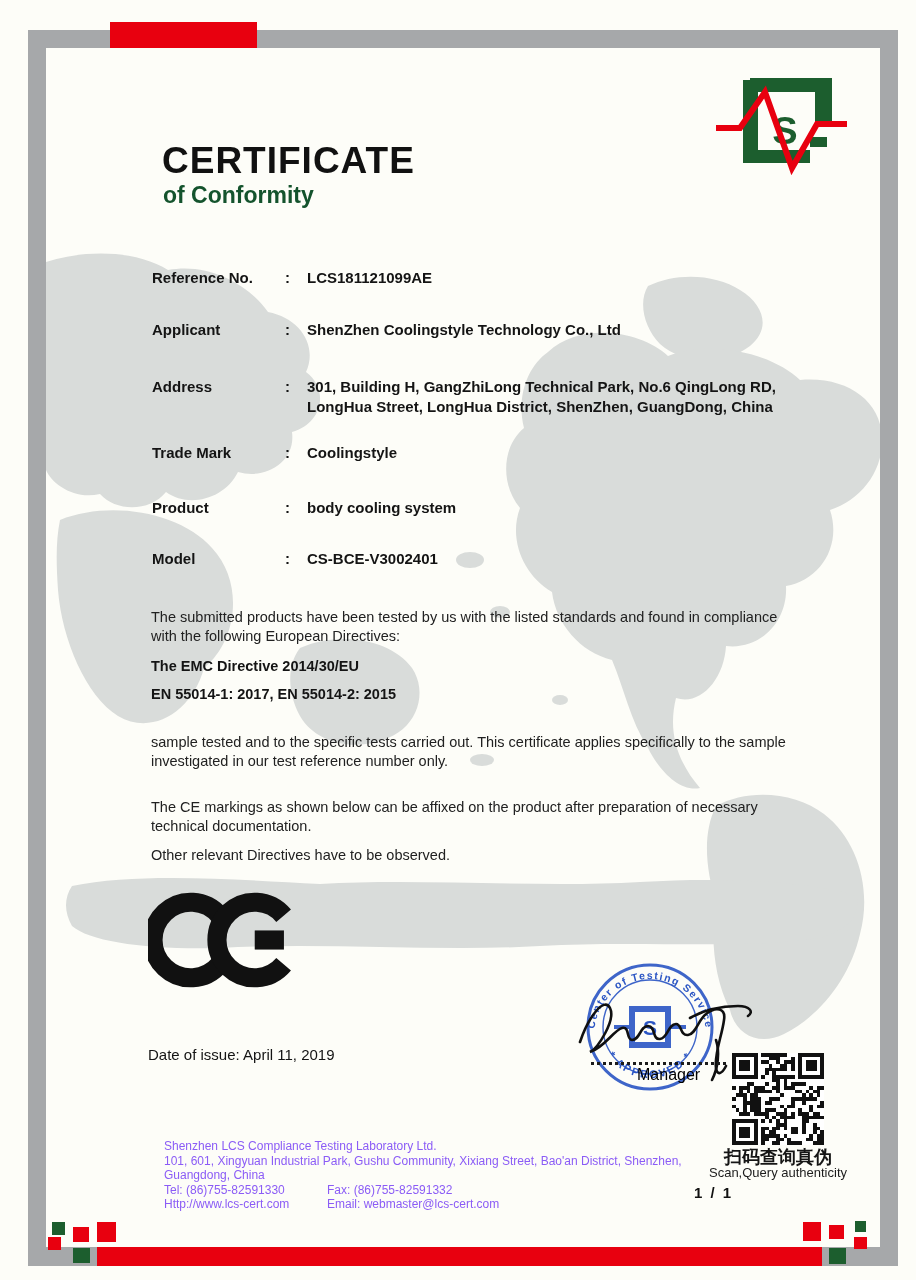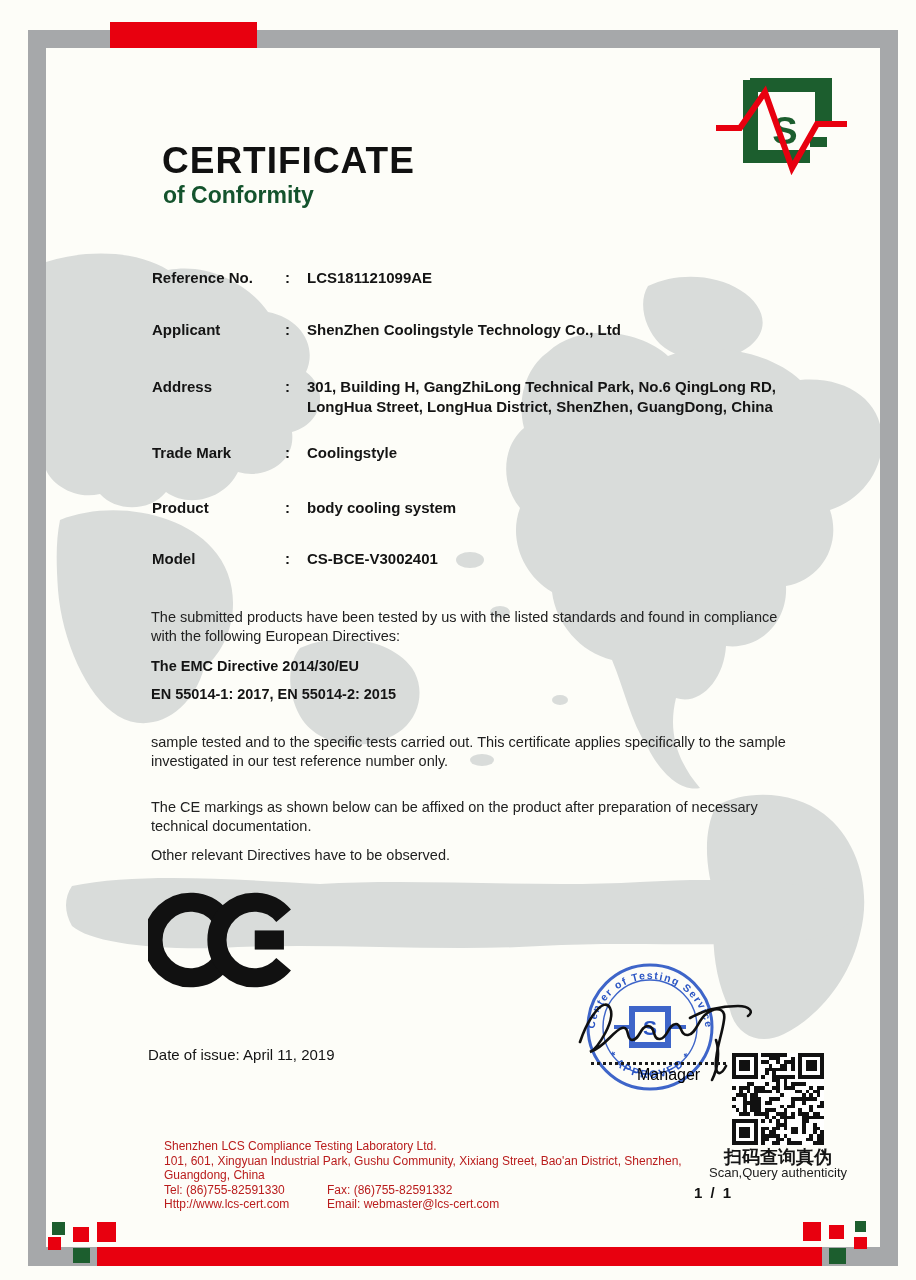--- a/index.html
+++ b/index.html
@@ -22,21 +22,21 @@
   .para{position:absolute;left:151px;font-size:14.5px;line-height:18.5px;color:#212121;}
   .bold{font-weight:700;color:#141414;}
   .dateline{position:absolute;left:148px;top:1046px;font-size:15px;font-weight:400;color:#141414;}
   .dotline{position:absolute;left:591px;top:1062px;width:135px;border-top:3px dotted #1b1b1b;}
   .manager{position:absolute;left:637px;top:1066px;font-size:16px;color:#000000;}
   .qrwrap{position:absolute;left:732px;top:1053px;width:92px;height:92px;}
   .qrcap{position:absolute;left:690px;top:1150px;width:176px;text-align:center;}
   .qrcap .cn{font-size:18px;font-weight:700;color:#151515;line-height:15px;}
   .qrcap .en{font-size:13px;color:#1c1c1c;line-height:16px;}
   .pagenum{position:absolute;left:694px;top:1184px;font-size:15px;font-weight:700;letter-spacing:2px;color:#111;}
-  .footer{position:absolute;left:164px;top:1139px;font-size:12px;line-height:14.6px;color:#b91c1c;}
+  .footer{position:absolute;left:164px;top:1139px;font-size:12px;line-height:14.6px;color:#8b5cf6;}
   .footer .col1{display:inline-block;width:163px;}
   .stampsvg{position:absolute;left:570px;top:956px;pointer-events:none;}
   .cesvg{position:absolute;left:148px;top:886px;}
   .logosvg{position:absolute;left:716px;top:68px;}
 </style>
 </head>
 <body>
 
 <div class="page">
 

